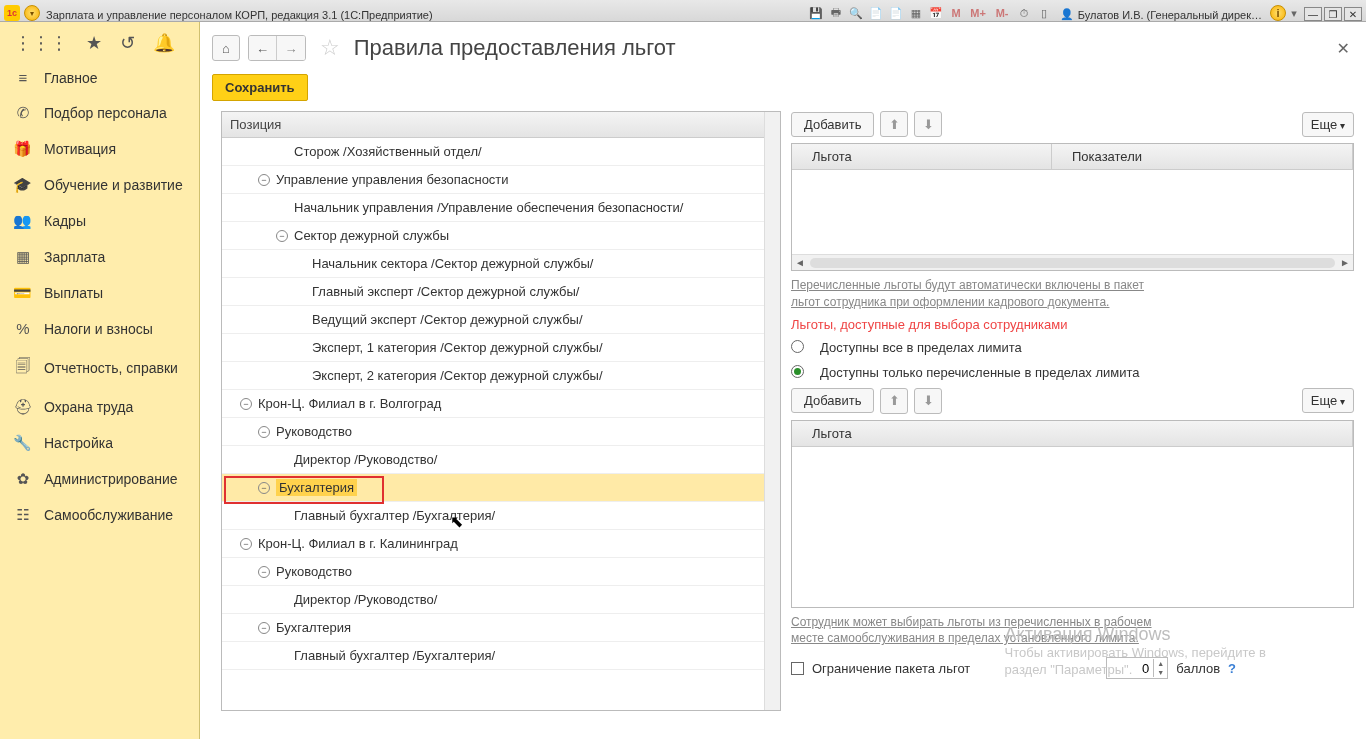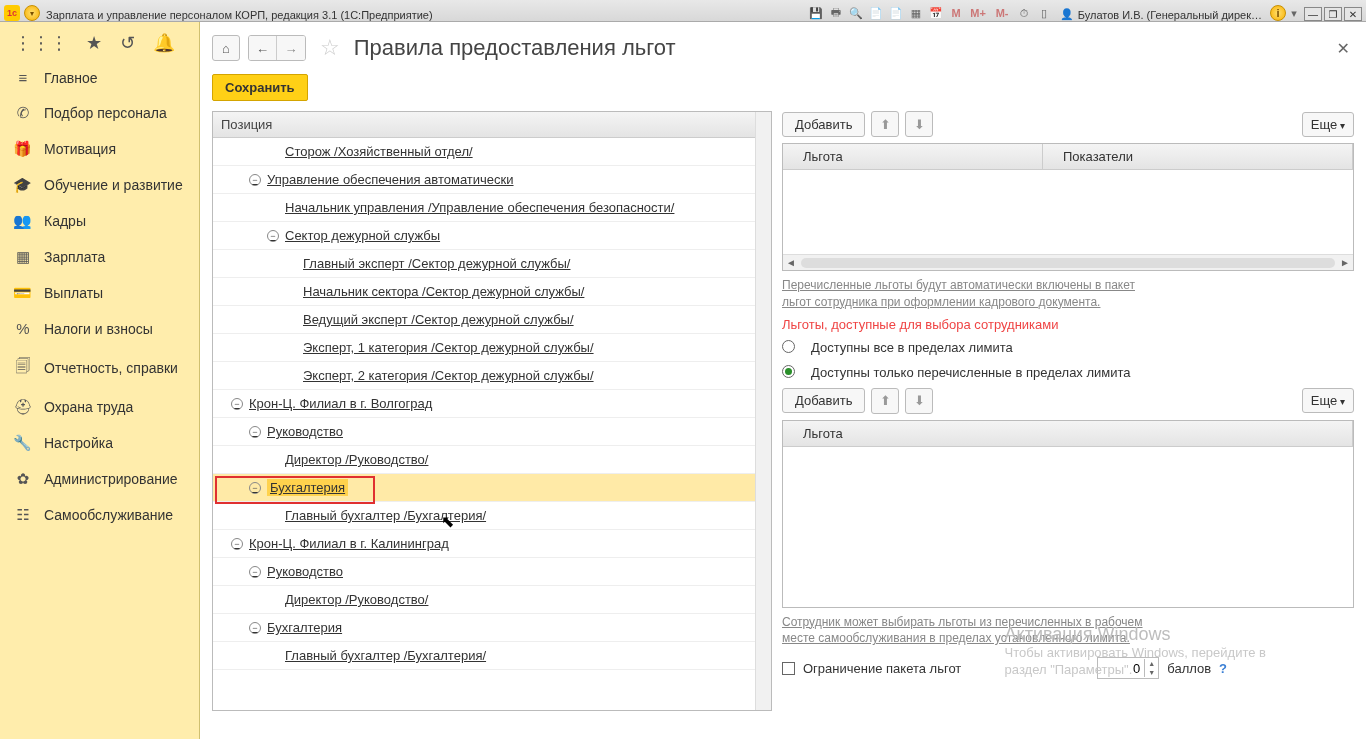--- a/index.html
+++ b/index.html
@@ -27,21 +27,21 @@
 .nav-btn { width: 28px; height: 26px; border:1px solid #bbb; border-radius:3px; background:#f7f7f7; display:flex;align-items:center;justify-content:center; font-size:13px; color:#555;}
 .nav-group { display:flex; border:1px solid #bbb; border-radius:3px; overflow:hidden;}
 .nav-group .half{width:28px;height:24px;display:flex;align-items:center;justify-content:center;background:#f7f7f7;color:#888;}
 .nav-group .half:first-child{border-right:1px solid #ccc;color:#555;}
 .star-btn{font-size:22px;color:#ccc;margin:0 6px;}
 .page-title { font-size: 22px; color:#444; }
 .close-x { margin-left:auto; font-size:16px; color:#666; padding-right:4px;}
 .save-btn { margin-top:8px; background:#ffd016; border:1px solid #d4a400; padding:5px 12px; font-weight:bold; font-size:13px; border-radius:2px; display:inline-block;}
 
 .content { display:flex; gap:10px; margin-top:10px; height: 600px;}
-.left-pane { width: 560px; display:flex; flex-direction:column;}
+.left-pane { width: 560px; display:flex; flex-direction:column;margin-left:9px;}
 .tree-container { border:1px solid #bbb; flex:1; display:flex; flex-direction:column; position:relative;}
 .tree-header { background: linear-gradient(#f4f4f4,#e4e4e4); padding:5px 8px; border-bottom:1px solid #ccc; font-size:13px; color:#444;}
 .tree-body { flex:1; overflow-y:auto; }
 .tree-row { display:flex; align-items:center; height:28px; border-bottom:1px solid #eee; font-size:13px; padding-right:6px;}
 .tree-row .toggle { width:12px; height:12px; border:1px solid #888; border-radius:6px; display:flex;align-items:center;justify-content:center; font-size:9px; color:#555; margin-right:6px; flex-shrink:0;}
 .tree-row .spacer-ind { flex-shrink:0;}
 .tree-row.selected { background:#ffeaa7; }
 .tree-row.selected .label{ background:#ffd24d; padding:1px 3px;}
 .sel-frame { position:absolute; border:2px solid #e03030; pointer-events:none;}
 .vscroll { width:16px; background:#f1f1f1; border-left:1px solid #ddd;}
@@ -189,47 +189,47 @@
       <div class="save-btn">Сохранить</div>
     </div>
 
     <div class="content">
       <div class="left-pane">
         <div class="tree-container">
           <div style="display:flex;">
             <div class="tree-header" style="flex:1">Позиция</div>
             <div class="vscroll"></div>
           </div>
-          <div style="display:flex;flex:1;position:relative;text-decoration:underline;">
+          <div style="display:flex;flex:1;position:relative;">
             <div class="tree-body" id="tree-body" style="flex:1;">
                 <div class="tree-row">
                   <span class="spacer-ind" style="width:72px"></span>
                   <span class="label">Сторож /Хозяйственный отдел/</span>
                 </div>
                 <div class="tree-row">
                   <span class="spacer-ind" style="width:36px"></span>
                   <span class="toggle">−</span>
-                  <span class="label">Управление обеспечения автоматически</span>
+                  <span class="label">Управление управления безопасности</span>
                 </div>
                 <div class="tree-row">
                   <span class="spacer-ind" style="width:72px"></span>
                   <span class="label">Начальник управления /Управление обеспечения безопасности/</span>
                 </div>
                 <div class="tree-row">
                   <span class="spacer-ind" style="width:54px"></span>
                   <span class="toggle">−</span>
                   <span class="label">Сектор дежурной службы</span>
                 </div>
                 <div class="tree-row">
                   <span class="spacer-ind" style="width:90px"></span>
+                  <span class="label">Начальник сектора /Сектор дежурной службы/</span>
+                </div>
+                <div class="tree-row">
+                  <span class="spacer-ind" style="width:90px"></span>
                   <span class="label">Главный эксперт /Сектор дежурной службы/</span>
-                </div>
-                <div class="tree-row">
-                  <span class="spacer-ind" style="width:90px"></span>
-                  <span class="label">Начальник сектора /Сектор дежурной службы/</span>
                 </div>
                 <div class="tree-row">
                   <span class="spacer-ind" style="width:90px"></span>
                   <span class="label">Ведущий эксперт /Сектор дежурной службы/</span>
                 </div>
                 <div class="tree-row">
                   <span class="spacer-ind" style="width:90px"></span>
                   <span class="label">Эксперт, 1 категория /Сектор дежурной службы/</span>
                 </div>
                 <div class="tree-row">

